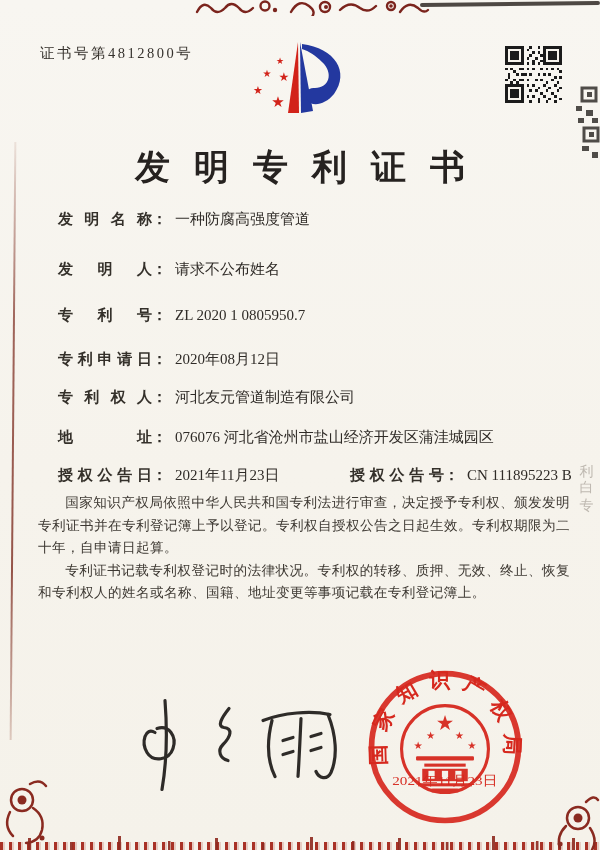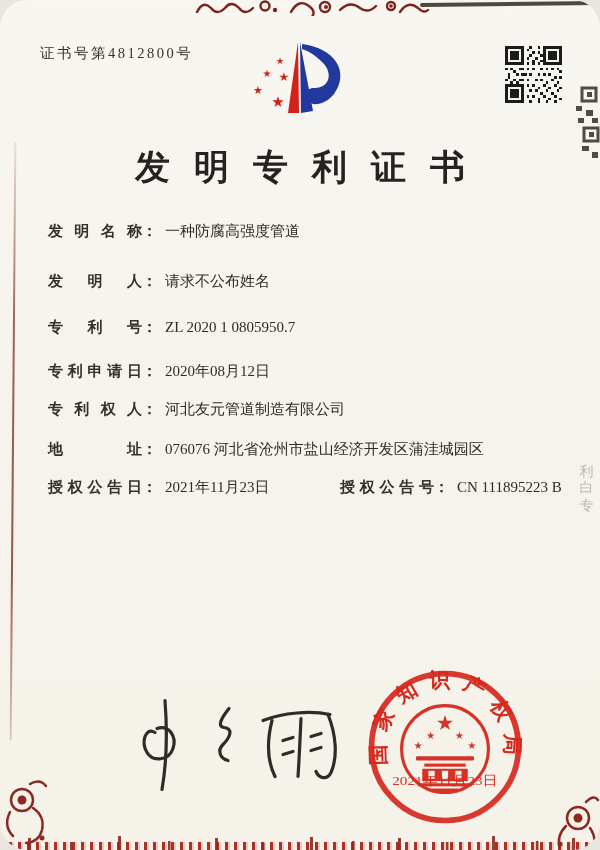--- a/index.html
+++ b/index.html
@@ -1,40 +1,40 @@
 <!DOCTYPE html>
 <html><head>
 <meta charset="utf-8">
 <style>
   html,body{margin:0;padding:0;background:#e9e6e0;}
   .page{
     position:relative;width:600px;height:850px;overflow:hidden;
     background:linear-gradient(180deg,#f8f6f1 0%,#f6f3ec 55%,#f5f2ea 100%);
-    font-family:"Liberation Serif","DejaVu Serif",serif;color:#2f2b27;border-radius:27px;
+    font-family:"Liberation Serif","DejaVu Serif",serif;color:#2f2b27;
   }
   svg text{font-family:"Liberation Serif","DejaVu Serif",serif;}
 
   .top-ornament{position:absolute;left:195px;top:0;}
   .top-right-line{position:absolute;right:0;top:2px;width:180px;height:4px;
     background:#35302b;opacity:.88;transform:rotate(-.6deg);border-radius:2px;}
   .left-edge-line{position:absolute;left:12px;top:142px;width:2px;height:598px;
     transform:rotate(.45deg);
     background:linear-gradient(180deg,rgba(150,80,60,.12),rgba(122,40,28,.7) 30%,rgba(122,40,28,.78) 72%,rgba(150,80,60,.25));}
 
   .cert-number{position:absolute;left:40px;top:44px;font-size:14.5px;letter-spacing:2.5px;color:#36322d;}
 
   .logo{position:absolute;left:240px;top:36px;}
   .qr{position:absolute;left:505px;top:46px;width:57px;height:57px;}
   .qr-fragment{position:absolute;right:0;top:86px;opacity:.8;}
 
   .title{position:absolute;left:0;right:0;top:128px;margin:16px;text-align:center;
     font-size:35px;font-weight:bold;letter-spacing:24px;text-indent:24px;color:#262220;}
 
   .fields{position:absolute;left:40px;top:204px;width:532px;font-size:15px;}
-  .frow{position:absolute;left:8px;white-space:nowrap;margin-top:12px;}
+  .frow{position:absolute;left:18px;white-space:nowrap;}
   .frow:nth-of-type(1){top:6px;}
   .frow:nth-of-type(2){top:56px;}
   .frow:nth-of-type(3){top:102px;}
   .frow:nth-of-type(4){top:146px;}
   .frow:nth-of-type(5){top:184px;}
   .frow:nth-of-type(6){top:224px;}
   .frow:nth-of-type(7){top:262px;}
   .flabel{display:inline-block;width:94px;text-align:justify;text-align-last:justify;font-weight:bold;color:#34302a;}
   .colon{font-weight:bold;margin-right:8px;}
   .fvalue{color:#2f2b27;}
@@ -223,20 +223,24 @@
       <span class="flabel">地址</span><span class="colon">：</span><span class="fvalue">076076 河北省沧州市盐山经济开发区蒲洼城园区</span>
     </div>
     <div class="frow">
       <span class="flabel">授权公告日</span><span class="colon">：</span><span class="fvalue">2021年11月23日</span>
       <span class="grant">
         <span class="flabel">授权公告号</span><span class="colon">：</span><span class="fvalue">CN 111895223 B</span>
       </span>
     </div>
   </div>
 
+  <div class="paragraphs">
+    <p>国家知识产权局依照中华人民共和国专利法进行审查，决定授予专利权、颁发发明专利证书并在专利登记簿上予以登记。专利权自授权公告之日起生效。专利权期限为二十年，自申请日起算。</p>
+    <p>专利证书记载专利权登记时的法律状况。专利权的转移、质押、无效、终止、恢复和专利权人的姓名或名称、国籍、地址变更等事项记载在专利登记簿上。</p>
+  </div>
 
 
   <svg class="signature" width="220" height="105" viewBox="0 0 220 100">
     <g fill="none" stroke="#2e2b28" stroke-width="3.2" stroke-linecap="round" stroke-linejoin="round">
       <path d="M30,40 C20,34 16,50 22,60 C28,70 44,68 48,56 C52,44 44,32 32,36"></path>
       <path d="M40,8 C42,34 42,68 37,97"></path>
       <path d="M104,16 C96,26 92,34 99,35 C108,36 106,44 98,52 C92,58 95,66 103,68"></path>
       <path d="M138,28 C158,20 186,18 205,22"></path>
       <path d="M147,28 C142,48 142,68 150,84"></path>
       <path d="M203,22 C211,42 213,64 206,80 C202,88 194,86 191,79"></path>

